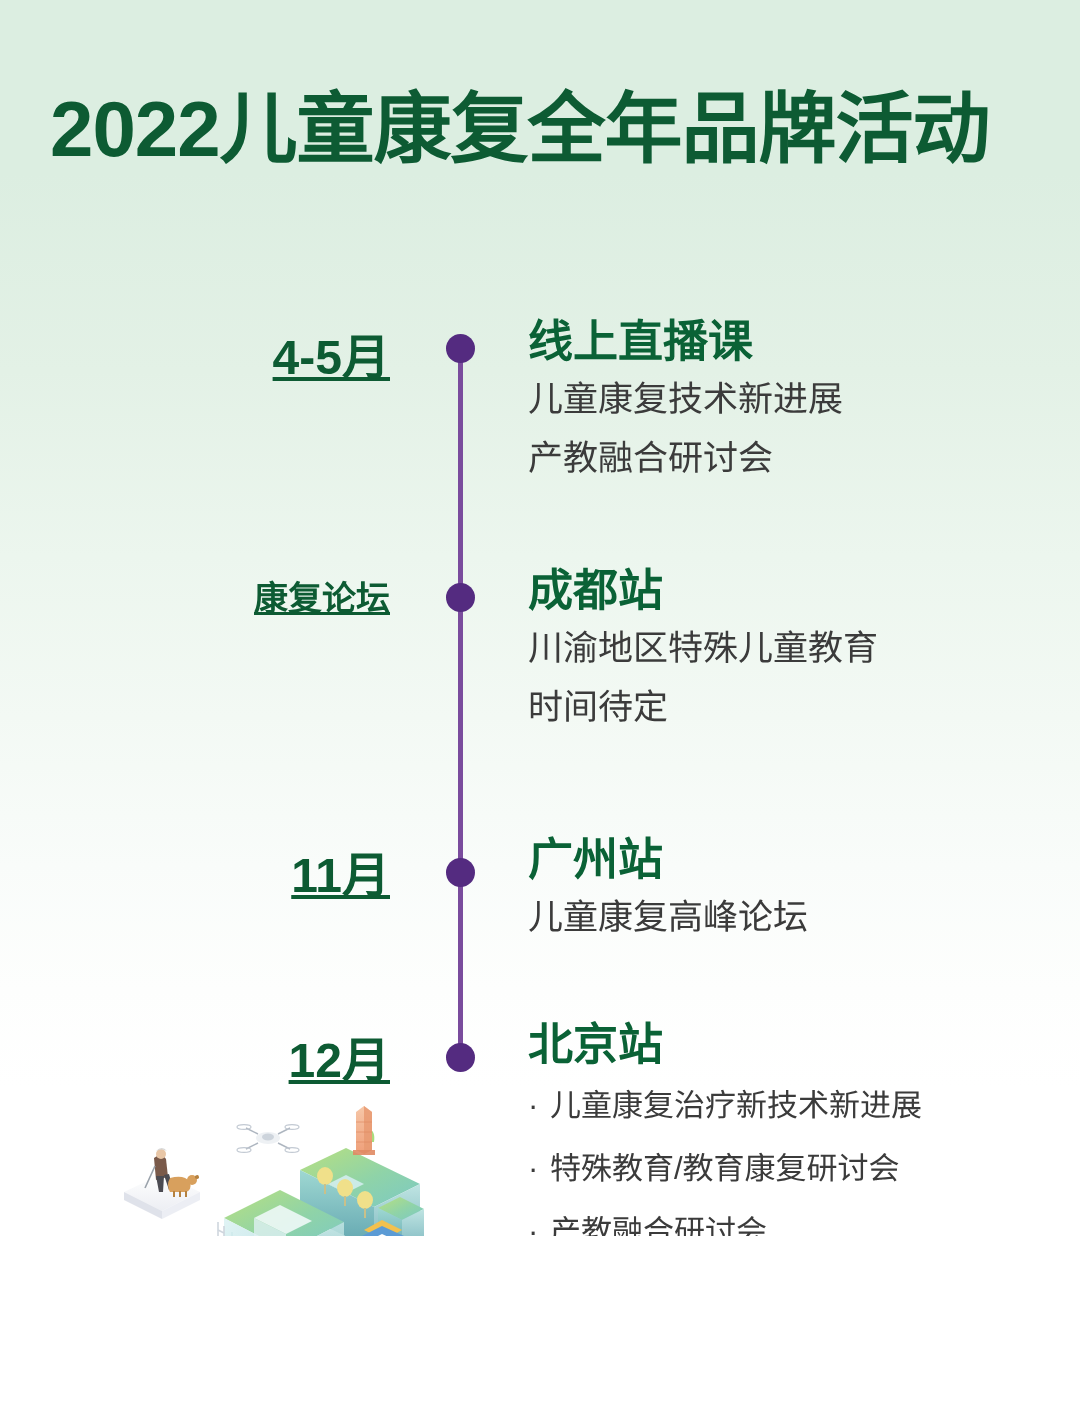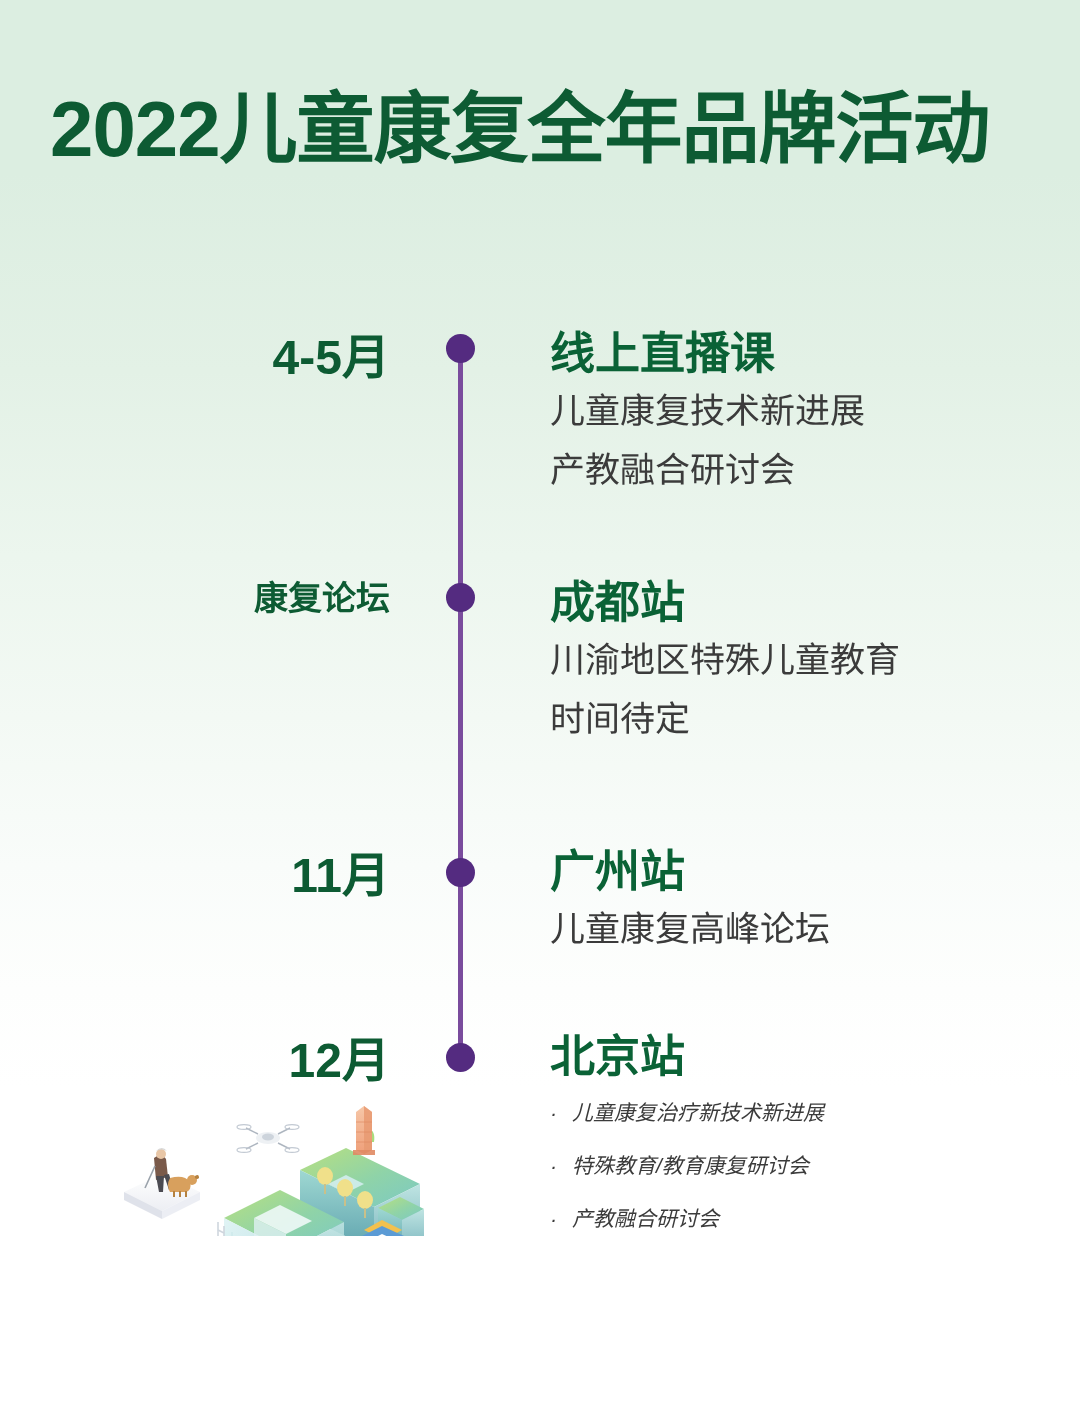--- a/index.html
+++ b/index.html
@@ -76,29 +76,29 @@
     background: #542b80;
   }
   .tl-when {
     position: absolute;
     left: 60px;
     width: 330px;
     text-align: right;
     font-weight: 700;
     color: #0d5b33;
     white-space: nowrap;
+    text-decoration: underline;
   }
   .tl-when.big   { font-size: 48px; line-height: 1; }
   .tl-when.small { font-size: 34px; line-height: 1; }
 
   .tl-body {
     position: absolute;
-    left: 550px;
+    left: 528px;
     width: 530px;
-    margin-top: 12px;
   }
   .tl-head {
     font-size: 45px;
     line-height: 1.05;
     font-weight: 700;
     color: #0a6236;
     margin: 0 0 16px 0;
     white-space: nowrap;
   }
   .tl-line {
@@ -108,26 +108,25 @@
     margin: 0 0 24px 0;
     white-space: nowrap;
   }
   .tl-line:last-child { margin-bottom: 0; }
   .tl-bullets {
     margin: 22px 0 0 0;
     padding: 0;
     list-style: none;
   }
   .tl-bullets li {
-    font-size: 21px;
+    font-size: 31px;
     line-height: 1.0;
     color: #3b3b3b;
     margin-bottom: 32px;
     white-space: nowrap;
-    font-style: italic;
   }
   .tl-bullets li:last-child { margin-bottom: 0; }
   .bdot {
     display: inline-block;
     width: 22px;
     color: #3b3b3b;
   }
 
   
   .illustration {

